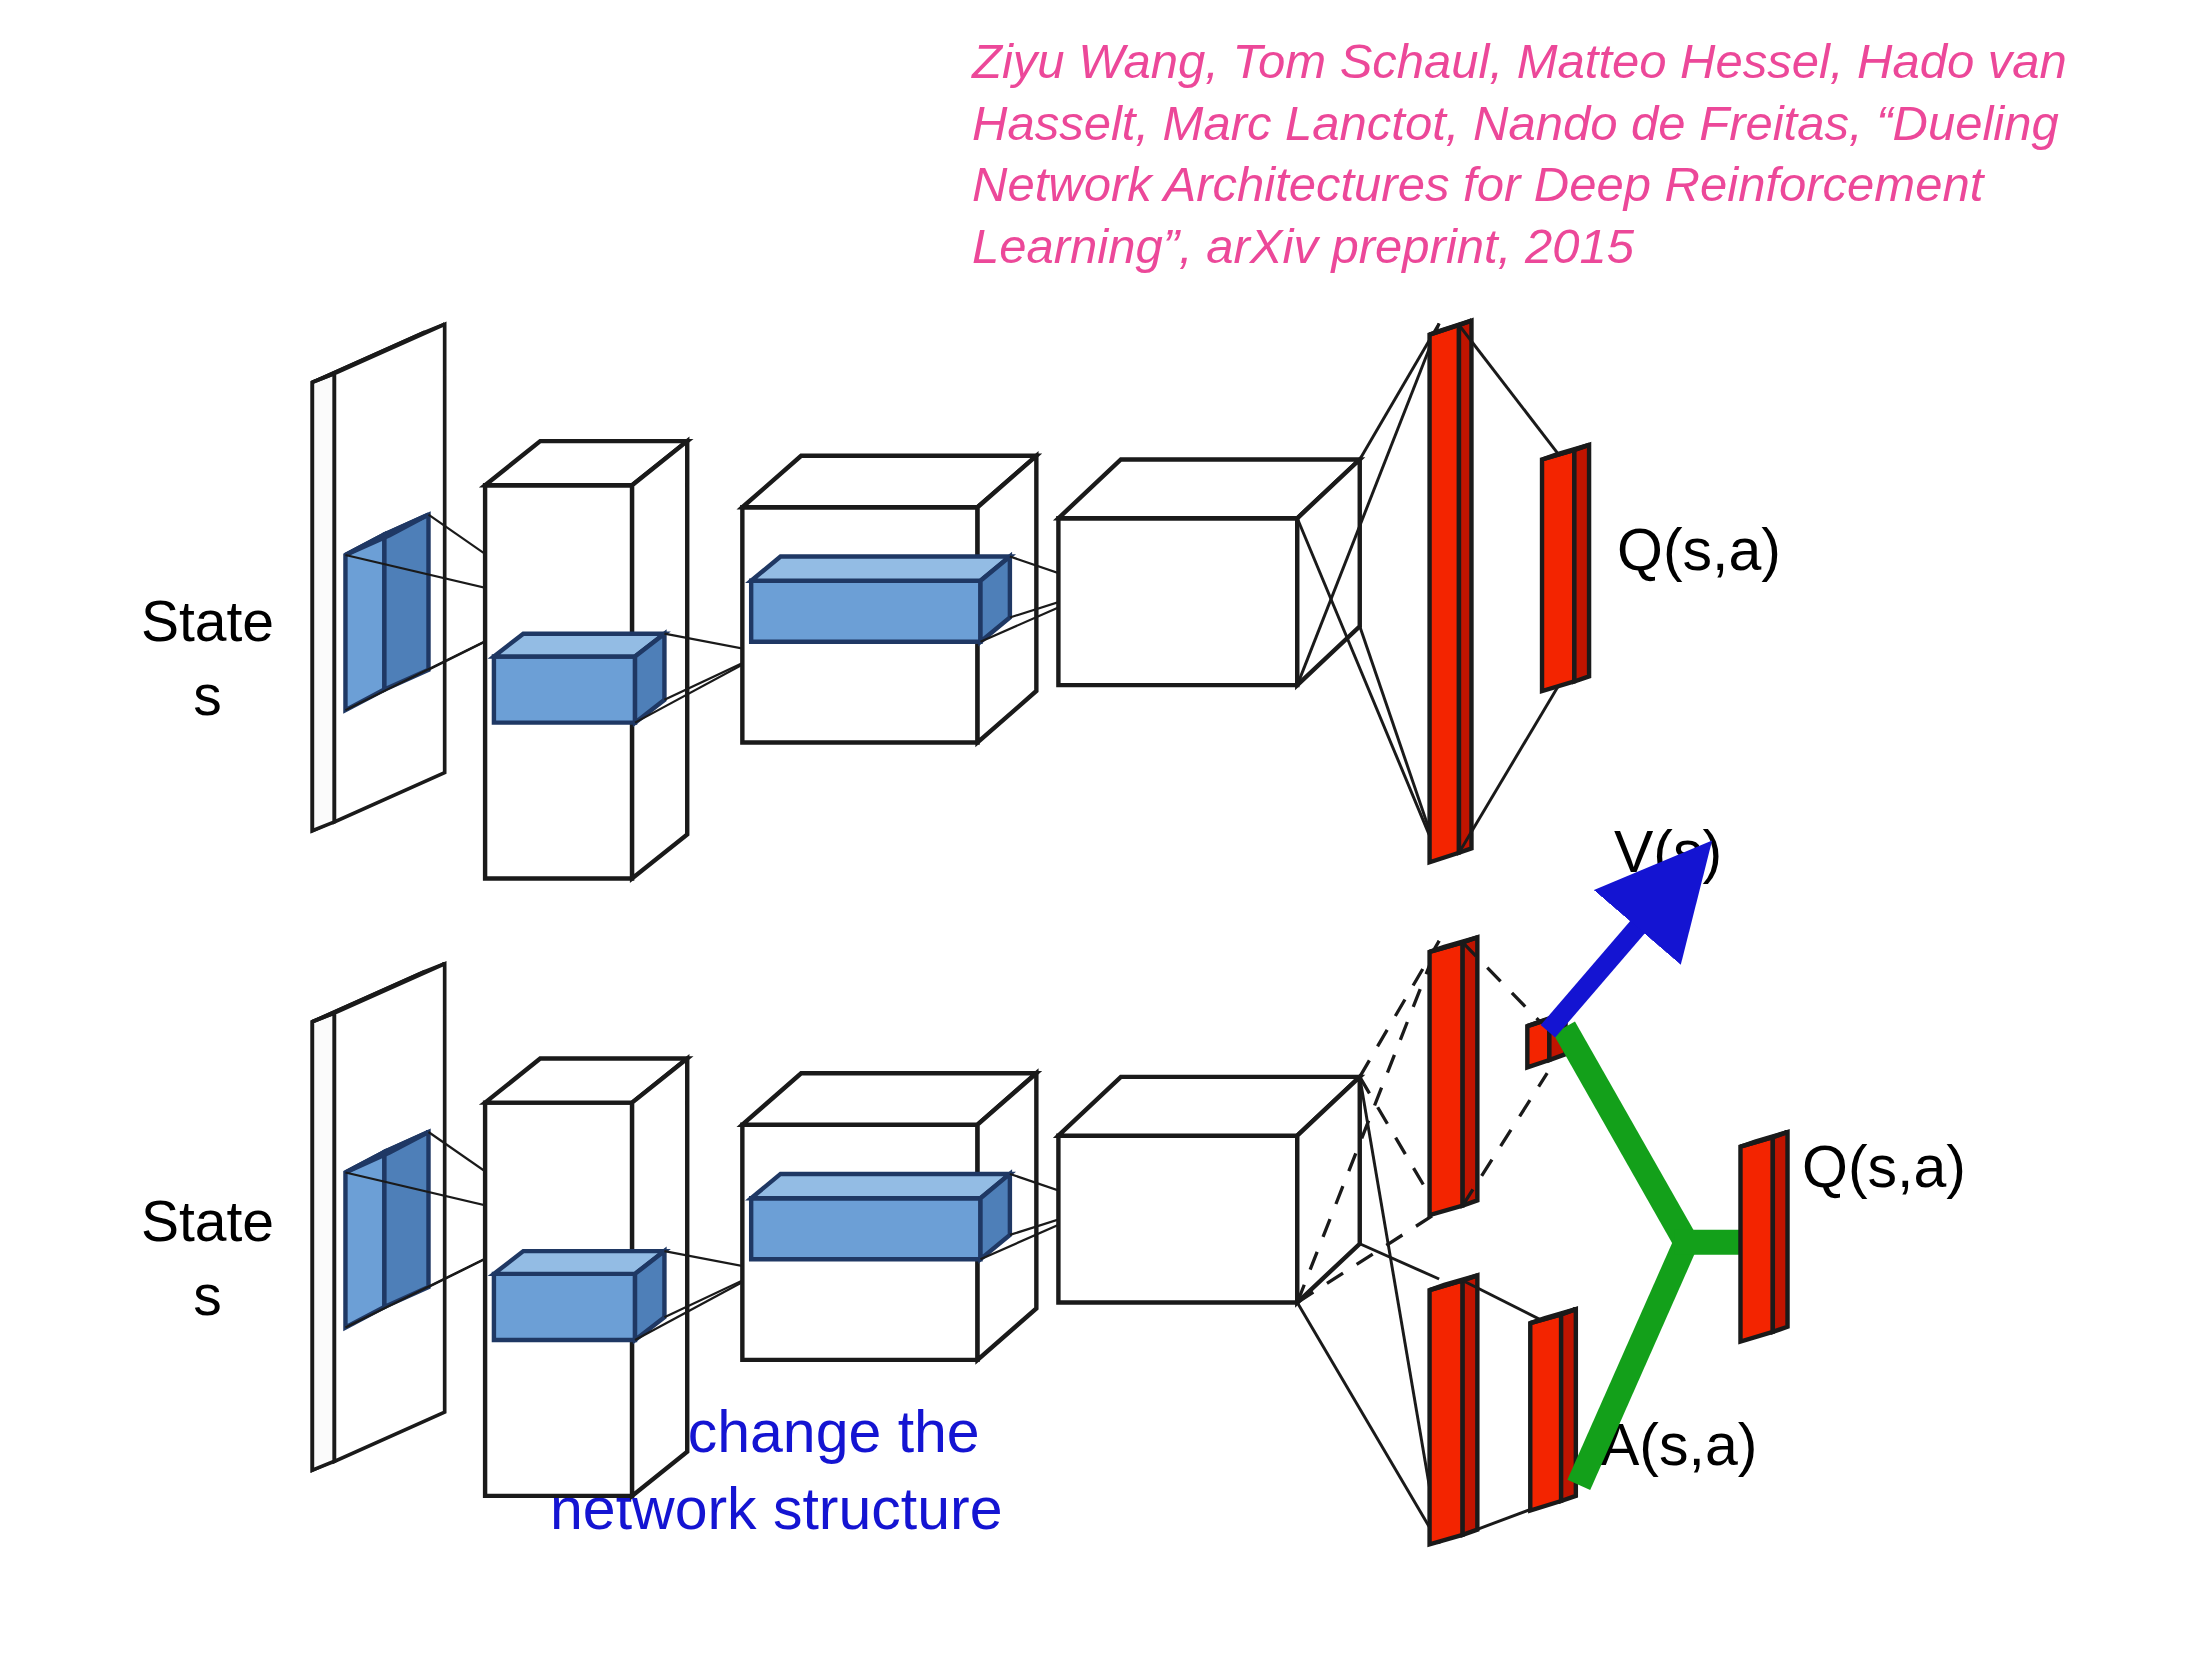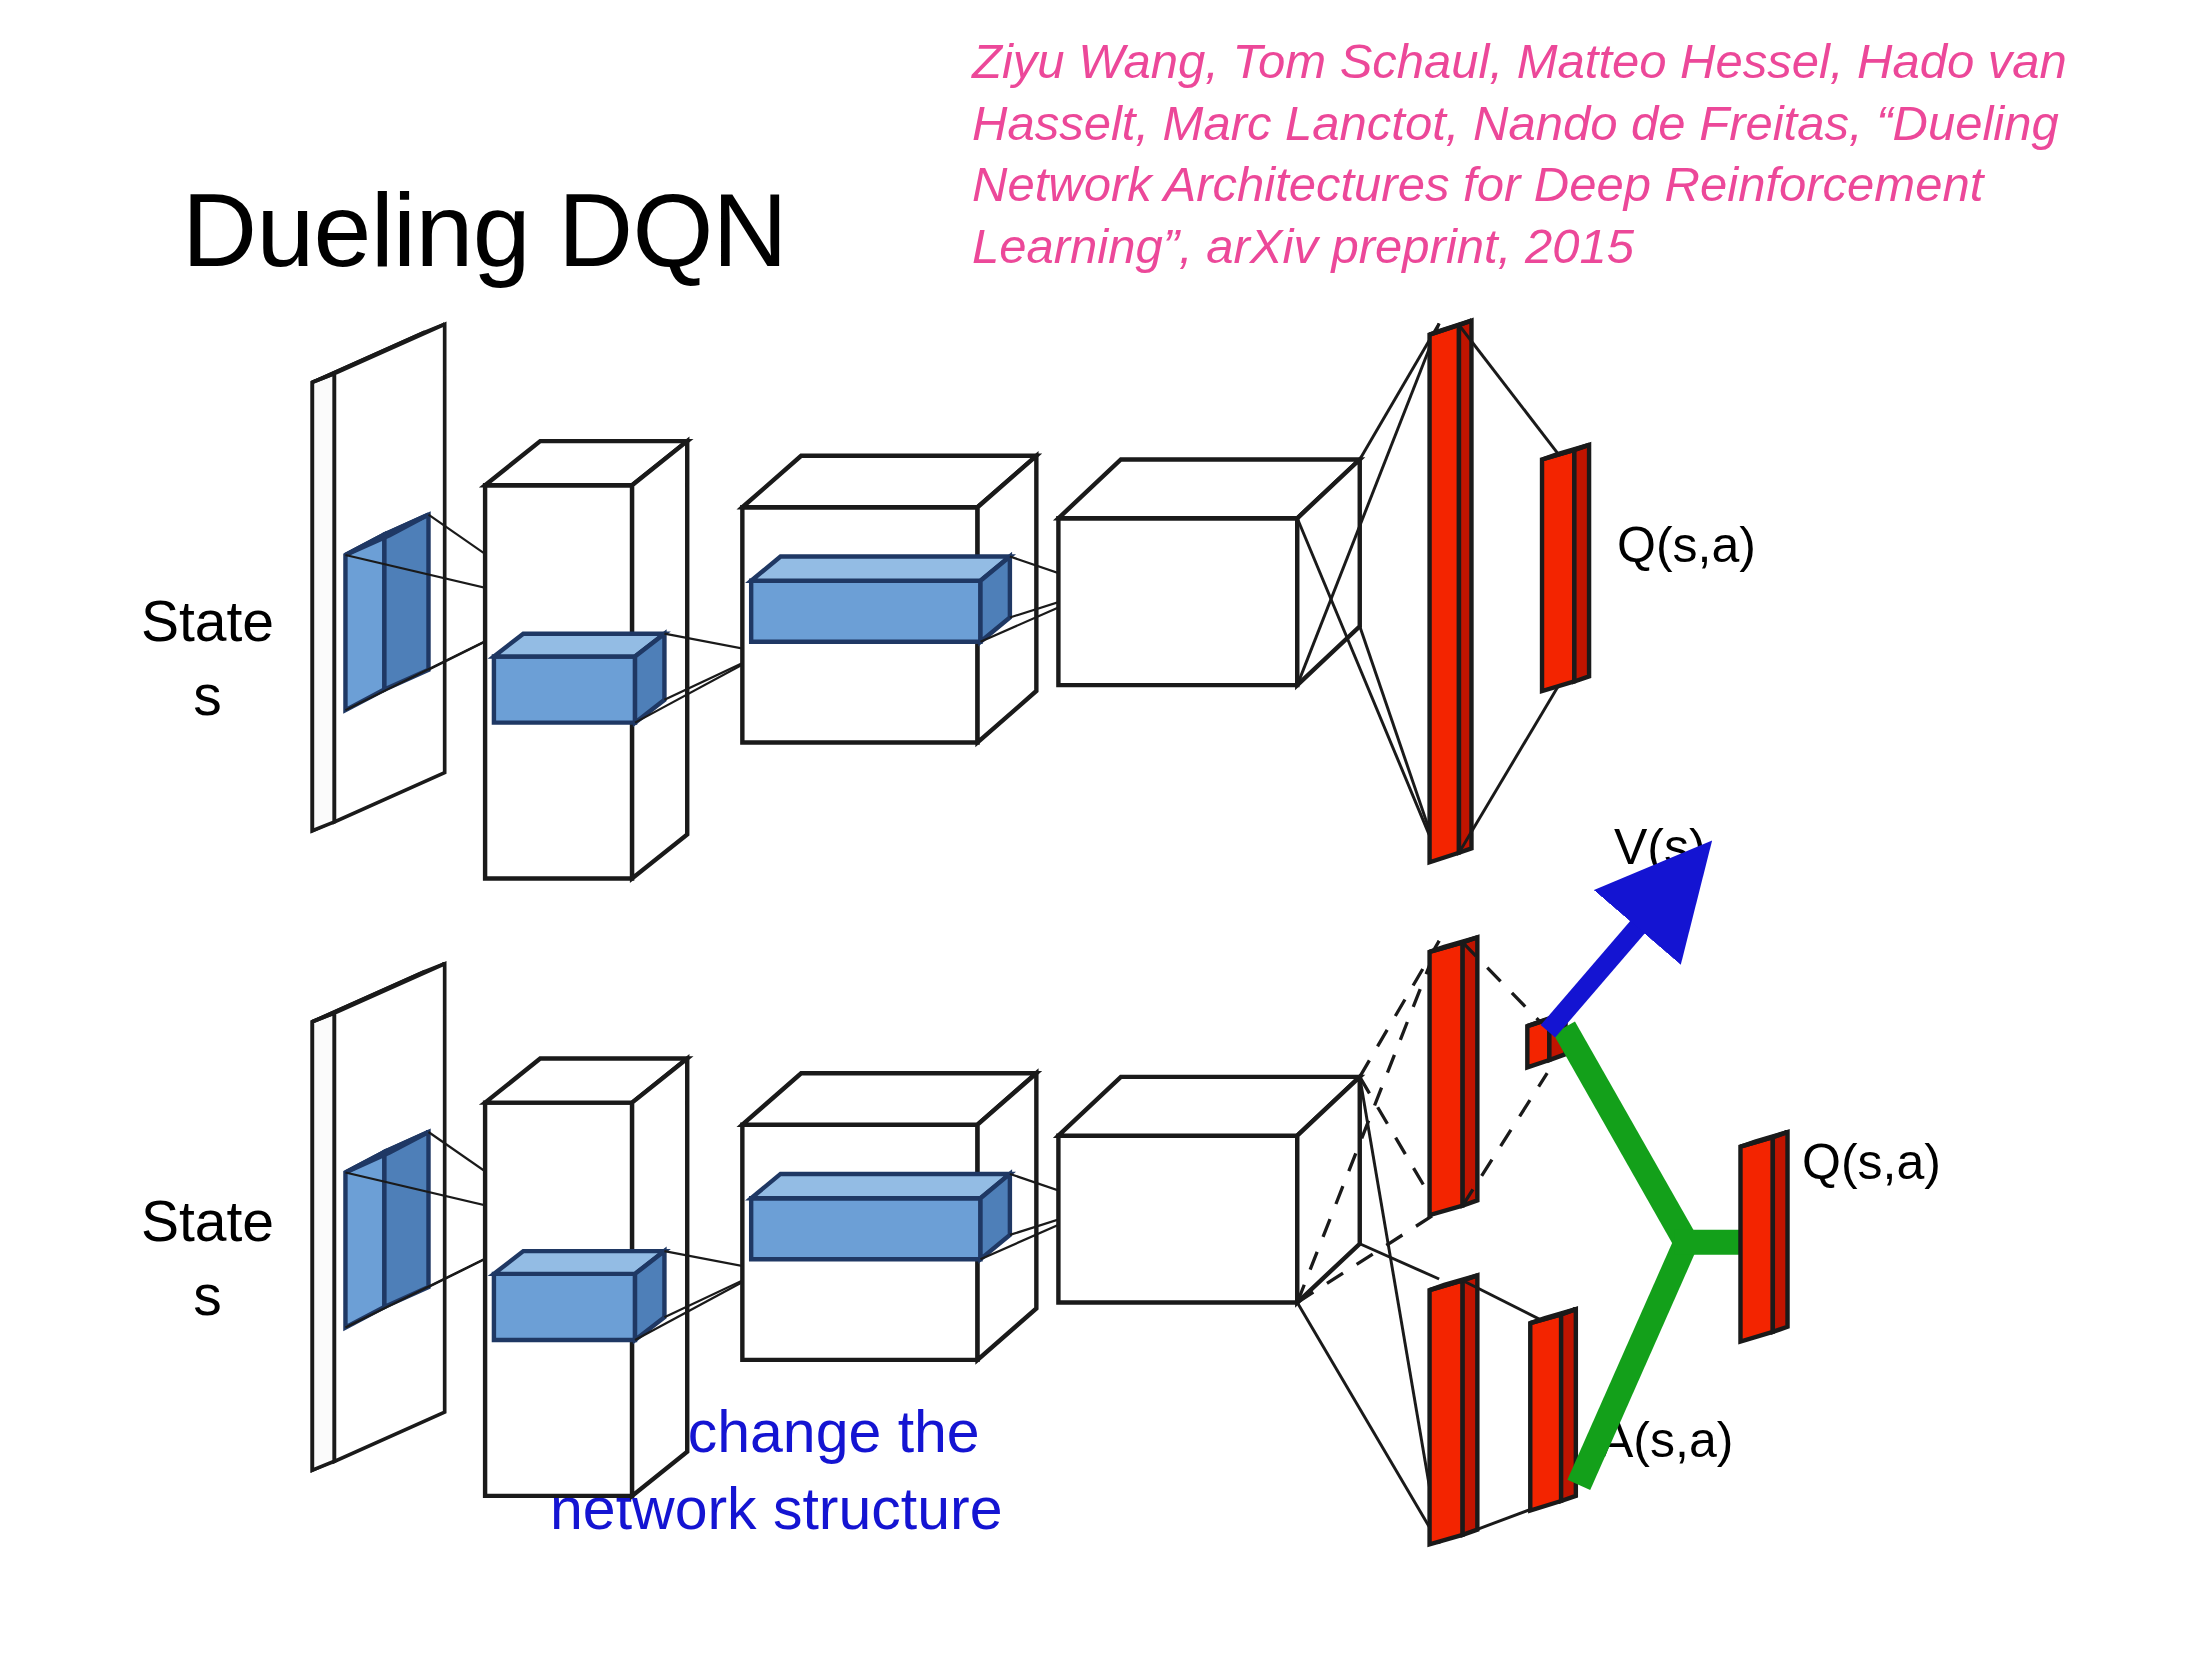--- a/index.html
+++ b/index.html
@@ -19,36 +19,35 @@
     font-size:49px;line-height:1.26;color:#ec4899;font-style:italic;
   }
   .statelabel{
     position:absolute;
     font-family:"Liberation Sans", sans-serif;
     font-size:57px;line-height:1.30;color:#000;text-align:center;width:169px;margin-top:24px;
   }
   .mathlabel{
     position:absolute;
     font-family:"Liberation Sans", sans-serif;
-    font-size:50px;line-height:1.22;color:#000;white-space:nowrap;
+    font-size:59px;line-height:1.22;color:#000;white-space:nowrap;
   }
   .bluenote{
     position:absolute;left:550px;top:1394px;width:603px;
     font-family:"Liberation Sans", sans-serif;
     font-size:59px;line-height:1.30;color:#1414D2;
   }
   svg.net{position:absolute;left:0;top:0;width:2205px;height:1654px;
           pointer-events:none;overflow:visible;}
 </style>
 </head>
 <body>
 
 <div class="slide">
 
-  <div class="title">Dueling DQN</div>
 
   <div class="citation">Ziyu Wang, Tom Schaul, Matteo Hessel, Hado van Hasselt, Marc Lanctot, Nando de Freitas, “Dueling Network Architectures for Deep Reinforcement Learning”, arXiv preprint, 2015</div>
 
   <div class="statelabel" style="left:123px;top:560px;">
     <div>State</div>
     <div>s</div>
   </div>
   <div class="mathlabel" style="left:1617px;top:515px;">Q(s,a)</div>
 
   <div class="statelabel" style="left:123px;top:1160px;">

